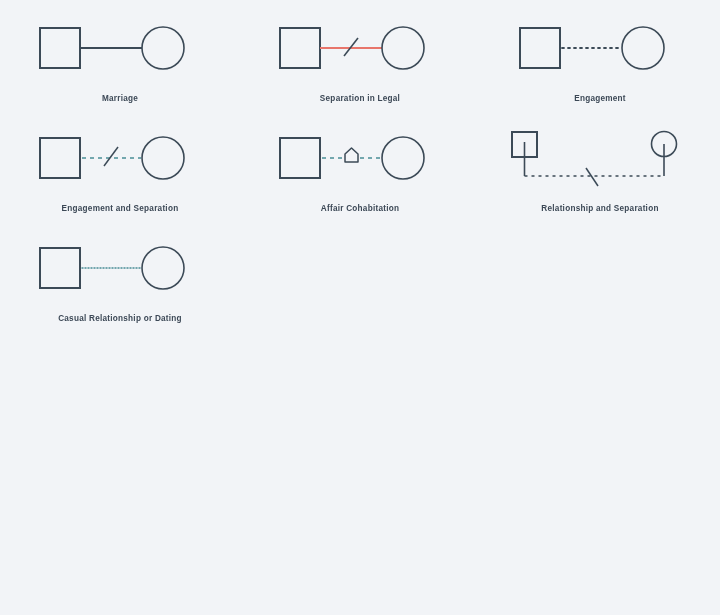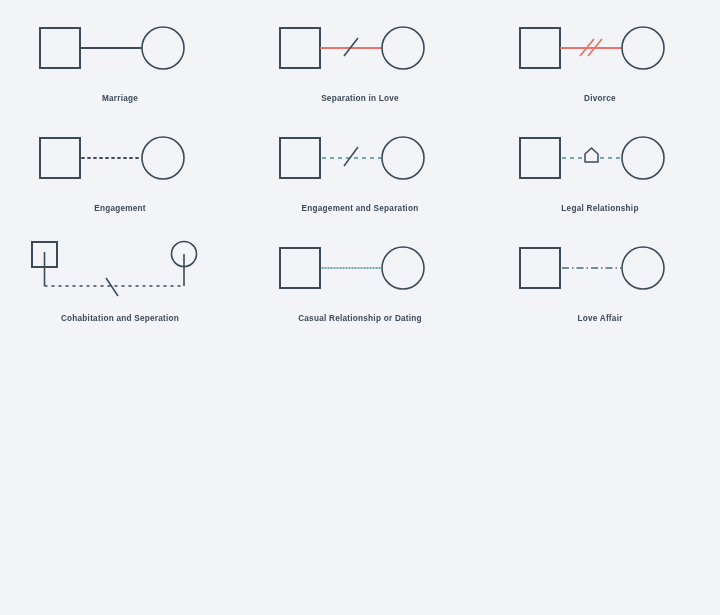--- a/index.html
+++ b/index.html
@@ -61,36 +61,24 @@
     <div class="caption">Marriage</div>
   </div>
 
   <div class="cell">
     <svg class="figure" viewBox="0 0 240 78">
       <rect x="40" y="14" width="40" height="40" fill="none" stroke="#3c4a57" stroke-width="2"></rect>
       <line x1="80" y1="34" x2="142" y2="34" stroke="#e8756b" stroke-width="1.8"></line>
       <line x1="104" y1="42" x2="118" y2="24" stroke="#3c4a57" stroke-width="1.6"></line>
       <circle cx="163" cy="34" r="21" fill="none" stroke="#3c4a57" stroke-width="1.6"></circle>
     </svg>
-    <div class="caption">Separation in Love</div>
+    <div class="caption">Separation in Legal</div>
   </div>
 
 
-  <div class="cell">
-    <svg class="figure" viewBox="0 0 240 78">
-      <rect x="40" y="14" width="40" height="40" fill="none" stroke="#3c4a57" stroke-width="2"></rect>
-      <line x1="80" y1="34" x2="142" y2="34" stroke="#e8756b" stroke-width="1.8"></line>
-      <g>
-        <line x1="100" y1="42" x2="114" y2="25" stroke="#e8756b" stroke-width="1.8"></line>
-        <line x1="108" y1="42" x2="122" y2="25" stroke="#e8756b" stroke-width="1.8"></line>
-      </g>
-      <circle cx="163" cy="34" r="21" fill="none" stroke="#3c4a57" stroke-width="1.6"></circle>
-    </svg>
-    <div class="caption">Divorce</div>
-  </div>
 
   <div class="cell">
     <svg class="figure" viewBox="0 0 240 78">
       <rect x="40" y="14" width="40" height="40" fill="none" stroke="#3c4a57" stroke-width="2"></rect>
       <line x1="82" y1="34" x2="141" y2="34" stroke="#3c4a57" stroke-width="1.8" stroke-dasharray="2 4" stroke-linecap="round"></line>
       <circle cx="163" cy="34" r="21" fill="none" stroke="#3c4a57" stroke-width="1.6"></circle>
     </svg>
     <div class="caption">Engagement</div>
   </div>
 
@@ -106,50 +94,42 @@
   </div>
 
   <div class="cell">
     <svg class="figure" viewBox="0 0 240 78">
       <rect x="40" y="14" width="40" height="40" fill="none" stroke="#3c4a57" stroke-width="2"></rect>
       <line x1="82" y1="34" x2="103" y2="34" stroke="#4a8d96" stroke-width="1.6" stroke-dasharray="4 4"></line>
       <path d="M 105 38 L 105 30 L 111.5 24 L 118 30 L 118 38 Z" fill="none" stroke="#3c4a57" stroke-width="1.5" stroke-linejoin="round"></path>
       <line x1="120" y1="34" x2="141" y2="34" stroke="#4a8d96" stroke-width="1.6" stroke-dasharray="4 4"></line>
       <circle cx="163" cy="34" r="21" fill="none" stroke="#3c4a57" stroke-width="1.6"></circle>
     </svg>
-    <div class="caption">Legal Relationship</div>
+    <div class="caption">Affair Cohabitation</div>
   </div>
 
 
 
 
   <div class="cell">
     <svg class="figure" viewBox="0 0 240 78">
       <rect x="32" y="8" width="25" height="25" fill="none" stroke="#3c4a57" stroke-width="2"></rect>
       <line x1="44.5" y1="18" x2="44.5" y2="52" stroke="#3c4a57" stroke-width="1.6"></line>
       <line x1="44.5" y1="52" x2="184" y2="52" stroke="#3c4a57" stroke-width="1.6" stroke-dasharray="3 4"></line>
       <line x1="118" y1="62" x2="106" y2="44" stroke="#3c4a57" stroke-width="1.5"></line>
       <circle cx="184" cy="20" r="12.5" fill="none" stroke="#3c4a57" stroke-width="1.6"></circle>
       <line x1="184" y1="20" x2="184" y2="52" stroke="#3c4a57" stroke-width="1.6"></line>
     </svg>
-    <div class="caption">Cohabitation and Seperation</div>
+    <div class="caption">Relationship and Separation</div>
   </div>
 
   <div class="cell row5">
     <svg class="figure" viewBox="0 0 240 78">
       <rect x="40" y="14" width="40" height="40" fill="none" stroke="#3c4a57" stroke-width="2"></rect>
       <line x1="82" y1="34" x2="141" y2="34" stroke="#4a8d96" stroke-width="1.5" stroke-dasharray="1 2" stroke-linecap="round"></line>
       <circle cx="163" cy="34" r="21" fill="none" stroke="#3c4a57" stroke-width="1.6"></circle>
     </svg>
     <div class="caption">Casual Relationship or Dating</div>
   </div>
 
 
-  <div class="cell row5">
-    <svg class="figure" viewBox="0 0 240 78">
-      <rect x="40" y="14" width="40" height="40" fill="none" stroke="#3c4a57" stroke-width="2"></rect>
-      <line x1="82" y1="34" x2="141" y2="34" stroke="#4a6b78" stroke-width="1.7" stroke-dasharray="7 3 1.5 3"></line>
-      <circle cx="163" cy="34" r="21" fill="none" stroke="#3c4a57" stroke-width="1.6"></circle>
-    </svg>
-    <div class="caption">Love Affair</div>
-  </div>
 
 </div>
 
 </body></html>

